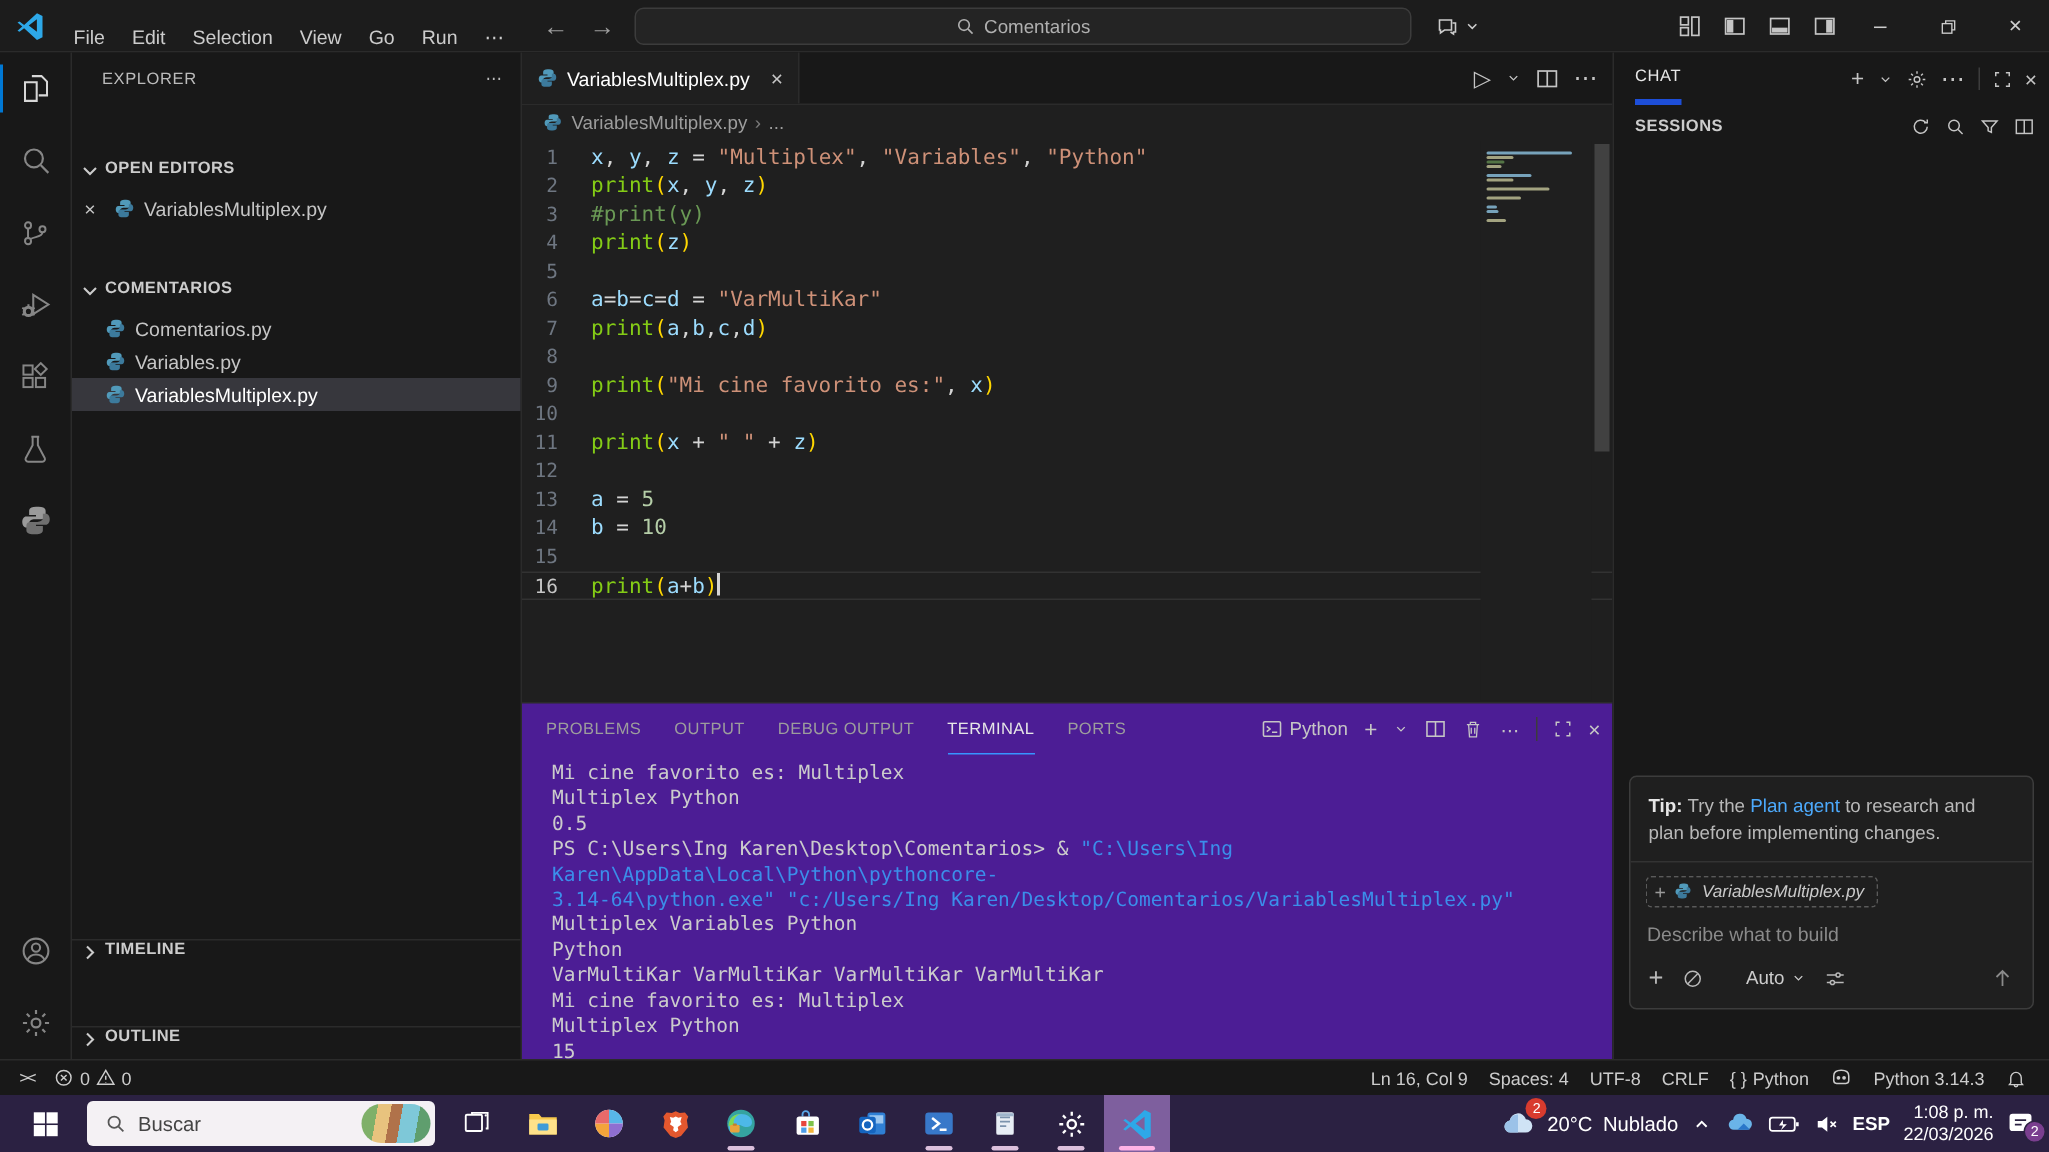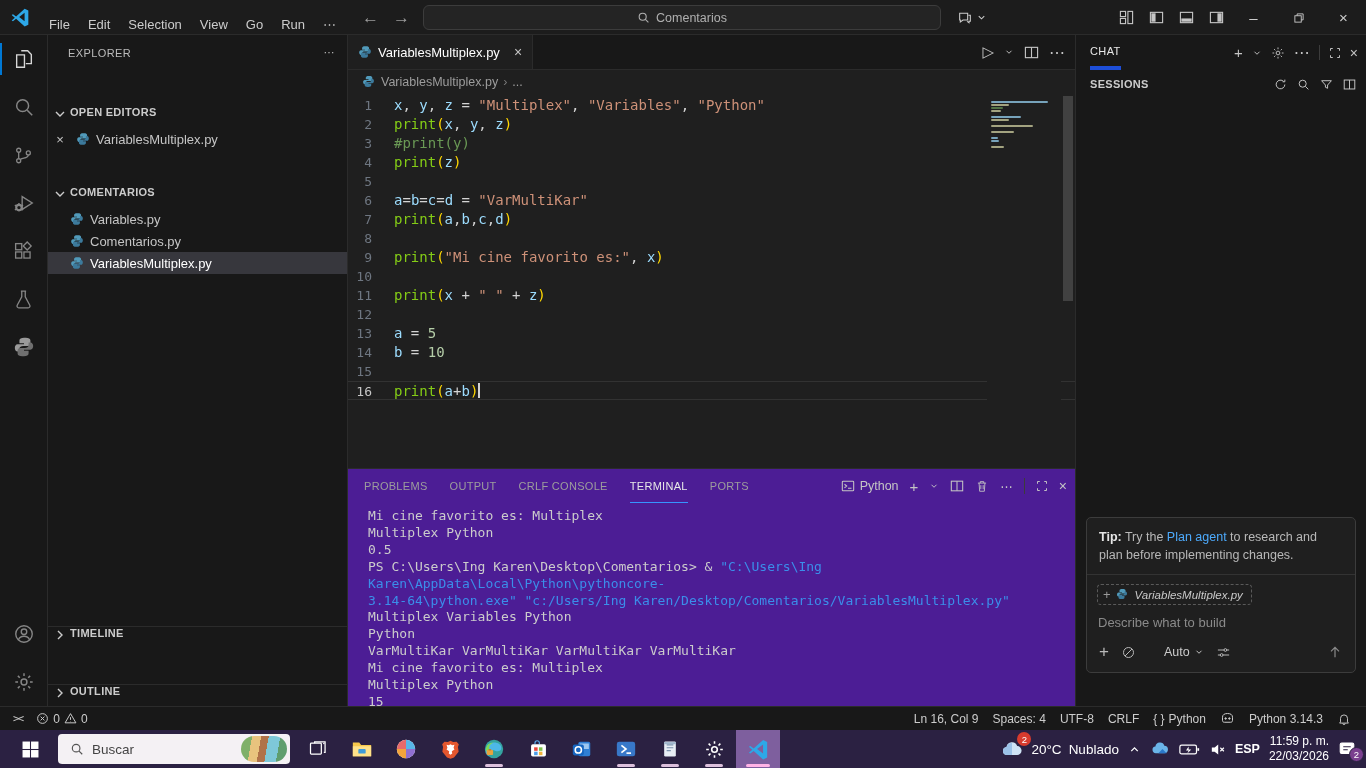--- a/index.html
+++ b/index.html
@@ -329,30 +329,30 @@
       <span>COMENTARIOS</span>
     </div>
     <div id="files-list">
         <div class="file-row">
           <span class="py-ic ic">
             <svg viewBox="0 0 24 24" width="14" height="14">
               <path fill="#519aba" d="M12 2c-3 0-5 1-5 3v3h5v1H5c-2 0-3 2-3 4s1 4 3 4h2v-3c0-2 2-3 4-3h5c2 0 3-1 3-3V5c0-2-2-3-5-3h-2z"></path>
               <path fill="#3c7a9c" d="M12 22c3 0 5-1 5-3v-3h-5v-1h7c2 0 3-2 3-4s-1-4-3-4h-2v3c0 2-2 3-4 3H8c-2 0-3 1-3 3v3c0 2 2 3 5 3h2z"></path>
             </svg>
           </span>
-          <span>Variables.py</span>
+          <span>Comentarios.py</span>
         </div>
         <div class="file-row">
           <span class="py-ic ic">
             <svg viewBox="0 0 24 24" width="14" height="14">
               <path fill="#519aba" d="M12 2c-3 0-5 1-5 3v3h5v1H5c-2 0-3 2-3 4s1 4 3 4h2v-3c0-2 2-3 4-3h5c2 0 3-1 3-3V5c0-2-2-3-5-3h-2z"></path>
               <path fill="#3c7a9c" d="M12 22c3 0 5-1 5-3v-3h-5v-1h7c2 0 3-2 3-4s-1-4-3-4h-2v3c0 2-2 3-4 3H8c-2 0-3 1-3 3v3c0 2 2 3 5 3h2z"></path>
             </svg>
           </span>
-          <span>Comentarios.py</span>
+          <span>Variables.py</span>
         </div>
         <div class="file-row selected">
           <span class="py-ic ic">
             <svg viewBox="0 0 24 24" width="14" height="14">
               <path fill="#519aba" d="M12 2c-3 0-5 1-5 3v3h5v1H5c-2 0-3 2-3 4s1 4 3 4h2v-3c0-2 2-3 4-3h5c2 0 3-1 3-3V5c0-2-2-3-5-3h-2z"></path>
               <path fill="#3c7a9c" d="M12 22c3 0 5-1 5-3v-3h-5v-1h7c2 0 3-2 3-4s-1-4-3-4h-2v3c0 2-2 3-4 3H8c-2 0-3 1-3 3v3c0 2 2 3 5 3h2z"></path>
             </svg>
           </span>
           <span>VariablesMultiplex.py</span>
         </div>
@@ -458,21 +458,21 @@
         </div>
       <div class="v-scroll">
           <div class="v-thumb"></div>
         </div>
     </div>
 
     <div class="panel">
       <div class="panel-tabs" id="panel-tabs">
           <div class="panel-tab">PROBLEMS</div>
           <div class="panel-tab">OUTPUT</div>
-          <div class="panel-tab">CRLF CONSOLE</div>
+          <div class="panel-tab">DEBUG OUTPUT</div>
           <div class="panel-tab active">TERMINAL</div>
           <div class="panel-tab">PORTS</div>
           <div class="panel-actions">
             <span style="display:flex;align-items:center;gap:5px;">
               <span class="ic">
                 <svg viewBox="0 0 16 16" width="14" height="14" fill="none" stroke="currentColor" stroke-width="1.2">
                   <rect x="1.5" y="2.5" width="13" height="11" rx="1"></rect>
                   <path d="M4 6l2.5 2L4 10M8 10.5h4"></path>
                 </svg>
               </span>
@@ -823,21 +823,21 @@
           </svg>
         </span>
       <span class="ic">
           <svg viewBox="0 0 24 24" width="17" height="17" fill="none" stroke="#fff" stroke-width="1.6">
             <path d="M4 9v6h4l5 4V5L8 9z" fill="#fff" stroke="none"></path>
             <path d="M16 9.5l5 5M21 9.5l-5 5"></path>
           </svg>
         </span>
       <span style="font-size:12.5px;font-weight:bold;">ESP</span>
       <span class="clock">
-        <div>11:59 p. m.</div>
+        <div>1:08 p. m.</div>
         <div>22/03/2026</div>
       </span>
       <span class="notif ic">
         <svg viewBox="0 0 24 24" width="18" height="18" fill="none" stroke="#fff" stroke-width="1.5">
             <rect x="3" y="4" width="18" height="14" rx="2" fill="#fff"></rect>
             <path d="M7 9h10M7 13h6" stroke="#2b2142"></path>
           </svg>
         <span class="nbadge">2</span>
       </span>
     </div>

